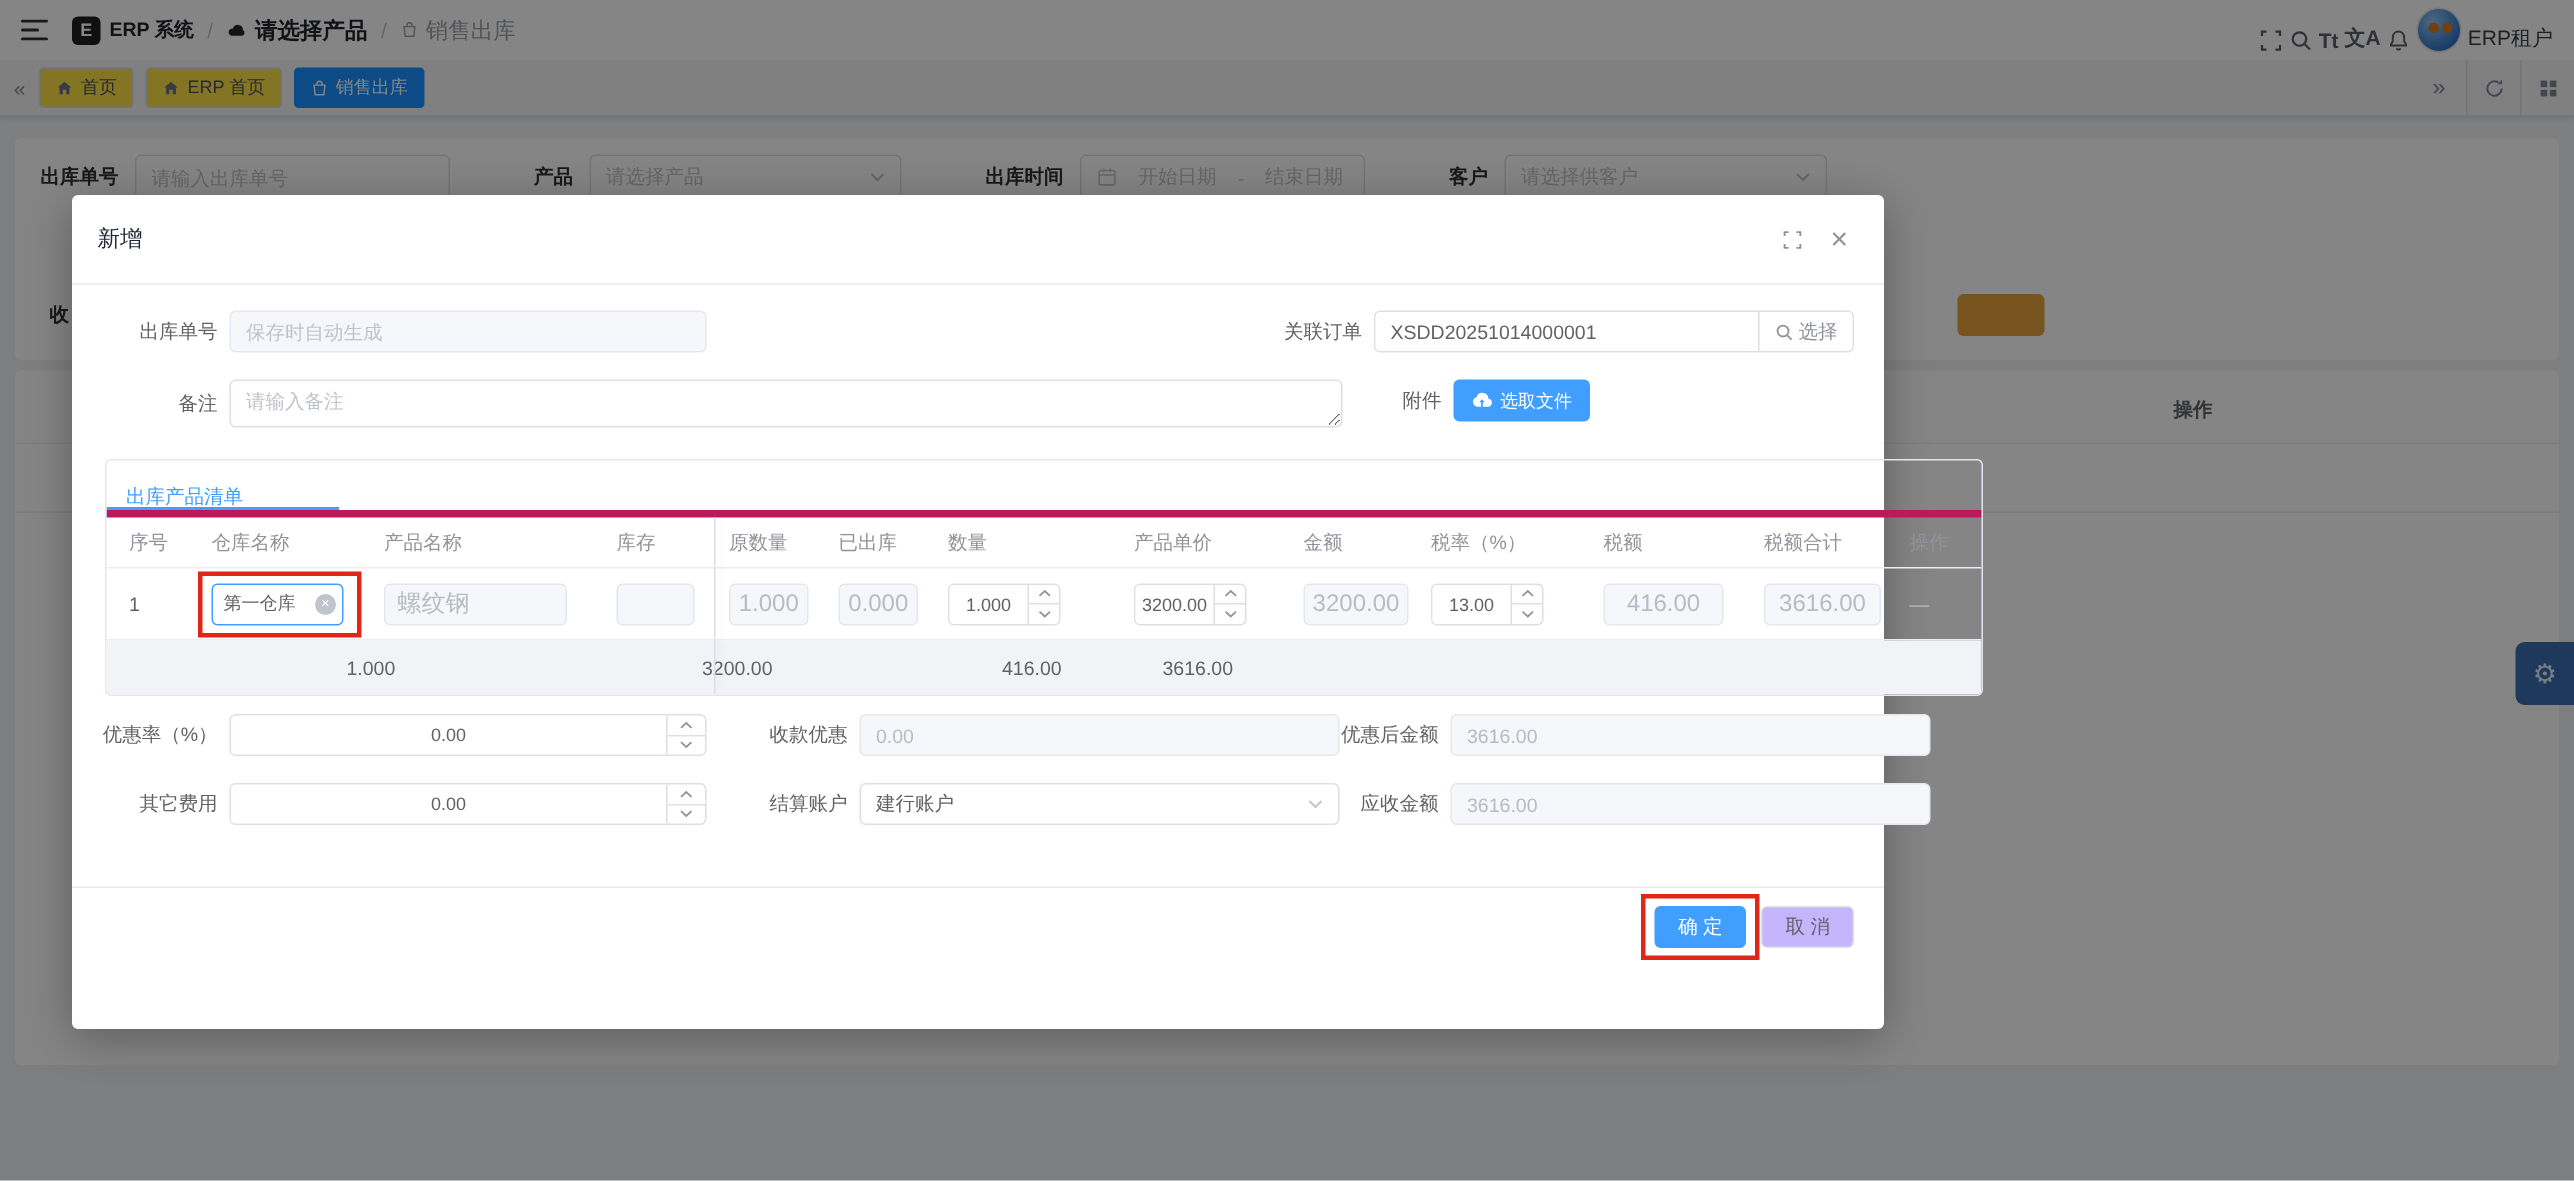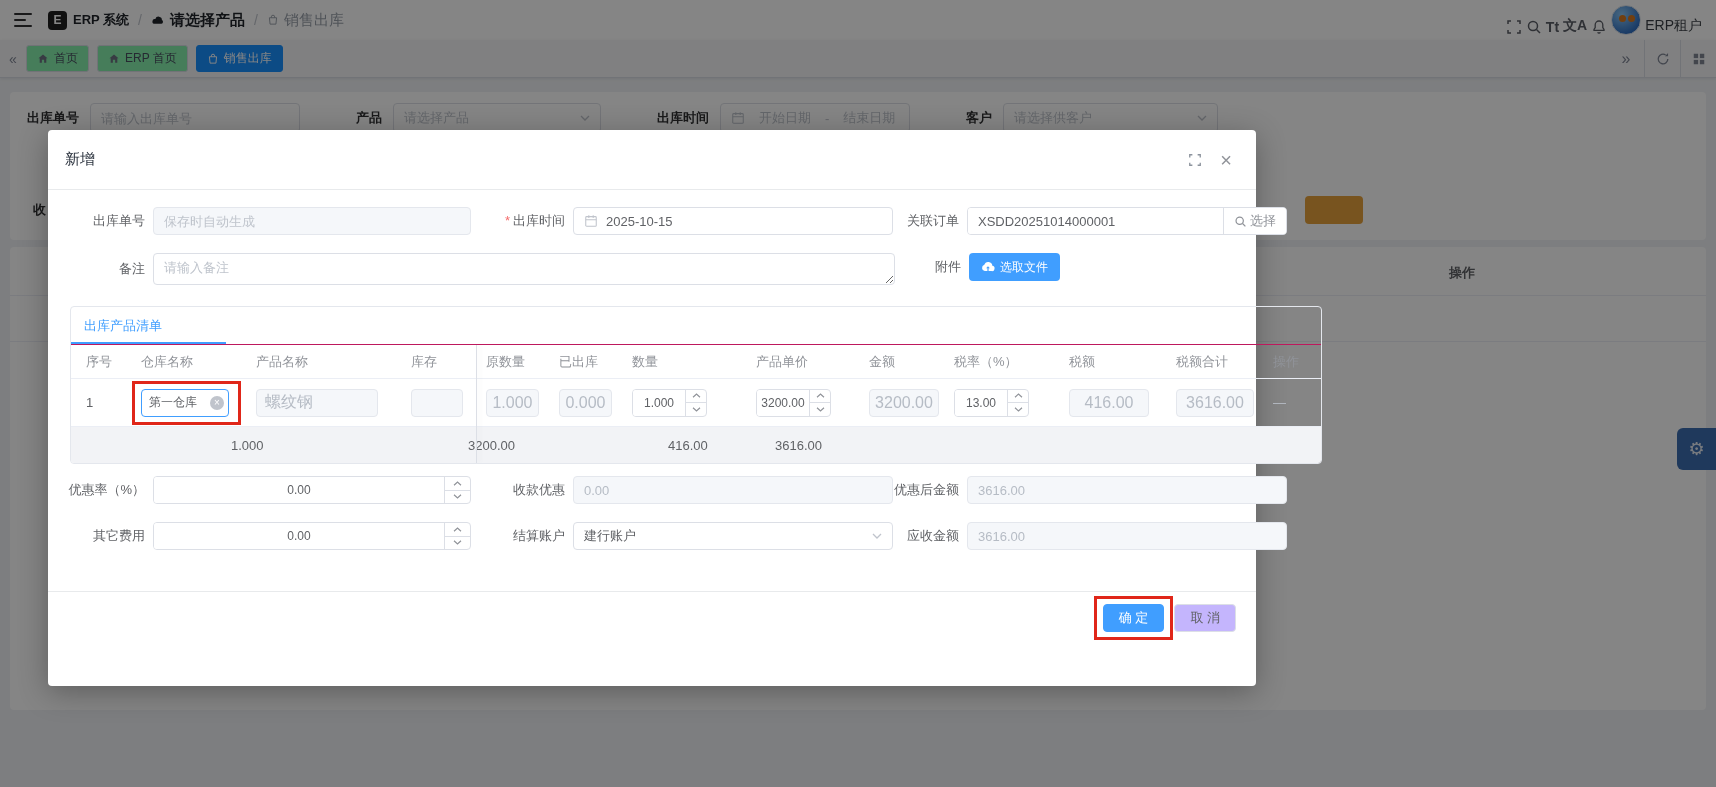--- a/index.html
+++ b/index.html
@@ -27,21 +27,21 @@
   .avatar{width:30px;height:30px;border-radius:50%;position:relative;overflow:hidden;
     background:radial-gradient(circle at 35% 30%,#8cc8f7,#2f6fc2 75%);border:1px solid #dfe4ea}
   .avatar .eye{position:absolute;width:7px;height:7px;border-radius:50%;background:#d97a1f;top:9px}
   .avatar .eye.l{left:7px}.avatar .eye.r{left:16px}
   .user-name{font-size:14px;color:#3a3f45}
 
   .tags{height:38px;background:#f5f6f8;border-bottom:1px solid #d8dce5;display:flex;align-items:center;
     box-shadow:0 1px 3px rgba(0,21,41,.08);position:relative}
   .tag-arrow{width:26px;text-align:center;color:#808695;font-size:14px;cursor:pointer}
   .tag{height:27px;display:flex;align-items:center;gap:5px;padding:0 10px;margin-right:8px;
-    background:#86efac;border:1px solid #d8dce5;border-radius:3px;font-size:12px;color:#495060;cursor:pointer}
+    background:#fde047;border:1px solid #d8dce5;border-radius:3px;font-size:12px;color:#495060;cursor:pointer}
   .tag .ticon{color:#6b7280}
   .tag.active{background:var(--tab_active,#1890ff);border-color:var(--tab_active,#1890ff);color:#fff}
   .tag.active .ticon{color:#fff}
   .tag-right{margin-left:auto;display:flex;align-items:stretch;height:100%}
   .tr-cell{width:36px;display:flex;align-items:center;justify-content:center;color:#808695;
     border-left:1px solid #d8dce5;cursor:pointer}
   .tr-cell.noborder{border-left:none}
 
   .content{padding:14px 10px 0}
   .card{background:#fff;border-radius:4px}
@@ -106,21 +106,21 @@
   .append{display:flex;align-items:center;gap:3px;padding:0 10px;background:#fff;border:0;
     border-left:1px solid #dcdfe6;color:#909399;font-size:13px;cursor:pointer}
   textarea.remark{width:742px;height:32px;border:1px solid #dcdfe6;border-radius:4px;outline:none;
     font-size:13px;color:#606266;padding:5px 10px;font-family:inherit}
   textarea.remark::placeholder{color:#bfc4cc}
   .upload-btn{height:28px;display:flex;align-items:center;gap:5px;padding:0 12px;border:none;
     border-radius:4px;background:var(--primary,#409eff);color:#fff;font-size:12px;cursor:pointer}
 
   
   .list-card{margin:21px 0 12px 5px;width:1252px;border:1px solid #e4e7ed;border-radius:4px;overflow:hidden;position:relative}
-  .ltabs{height:38px;border-bottom:1px solid #be185d;position:relative;display:flex;align-items:center}
+  .ltabs{height:38px;border-bottom:5px solid #be185d;position:relative;display:flex;align-items:flex-end}
   .ltab{font-size:13px;color:var(--primary,#409eff);padding-left:13px;cursor:pointer}
   .lbar{position:absolute;left:0;bottom:0;width:155px;height:2px;background:var(--primary,#409eff)}
   .thead,.trow{display:flex;align-items:center}
   .thead{height:34px;border-bottom:1px solid #ebeef5}
   .thead .cell{font-size:13px;color:#909399}
   .trow{height:48px;border-bottom:1px solid #ebeef5}
   .cell{padding-left:10px;display:flex;align-items:center;flex:none}
   .c0{width:60px;padding-left:15px}.c1{width:115px}.c2{width:155px}.c3{width:75px}
   .c4{width:73px}.c5{width:73px}.c6{width:124px}.c7{width:113px}.c8{width:85px}
   .c9{width:115px}.c10{width:107px}.c11{width:97px}.c12{width:58px}
@@ -345,32 +345,20 @@
     </div>
   </div>
 
   <div class="dlg-body">
 
     <div class="frm-row">
       <div class="grp">
         <label class="lbl w80">出库单号</label>
         <input class="inp dis w318" placeholder="保存时自动生成" style="">
       </div>
-      <div class="grp grp2">
-        <label class="lbl w62"><span class="star">*</span><span>出库时间</span></label>
-        <div class="datebox w320">
-          <span>
-              <svg class="i14" viewBox="0 0 16 16" fill="none" stroke="currentColor" stroke-width="1.2">
-                <rect x="2" y="3" width="12" height="11" rx="1"></rect>
-                <path d="M2 6.5h12M5.5 1.5v3M10.5 1.5v3"></path>
-              </svg>
-            </span>
-          <input value="2025-10-15" style="">
-        </div>
-      </div>
       <div class="grp grp3">
         <label class="lbl w66">关联订单</label>
         <div class="inp-group w320">
           <input value="XSDD20251014000001" style="">
           <button class="append">
             <span>
                 <svg class="i13" viewBox="0 0 16 16" fill="none" stroke="currentColor" stroke-width="1.5">
                   <circle cx="7" cy="7" r="4.5"></circle>
                   <path d="M10.5 10.5L14 14"></path>
                 </svg>

